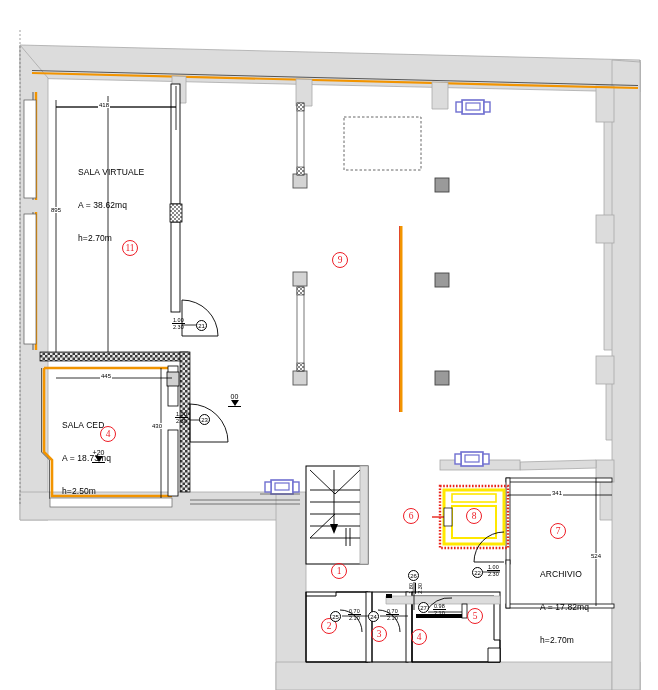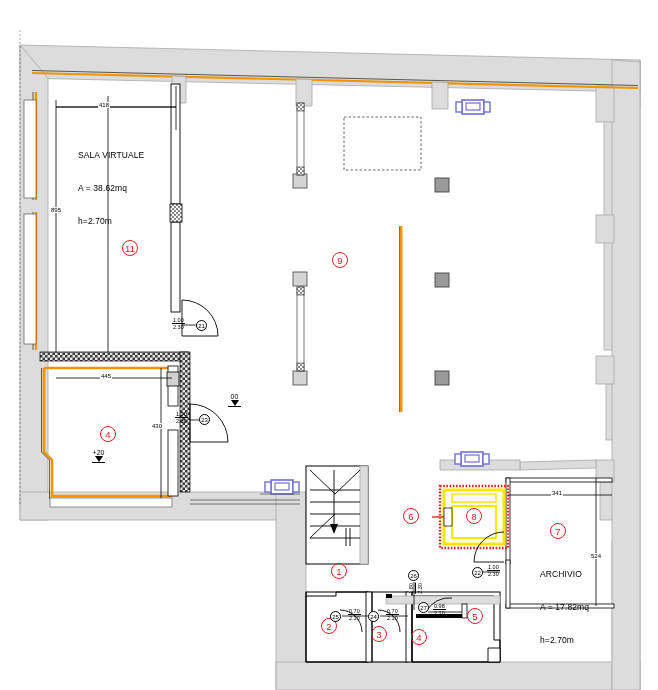--- a/index.html
+++ b/index.html
@@ -32,21 +32,21 @@
     letter-spacing: 0.1px;
   }
   .tag {
     position: absolute;
     width: 16px;
     height: 16px;
     border: 1.1px solid #ee1c25;
     border-radius: 50%;
     color: #ee1c25;
     font-size: 9.5px;
-    font-family: Liberation Sans, sans-serif;
+    font-family: Liberation Serif, serif;
     display: flex;
     align-items: center;
     justify-content: center;
     background: transparent;
     box-sizing: border-box;
   }
   .dtag {
     position: absolute;
     width: 11px;
     height: 11px;
@@ -357,27 +357,32 @@
       </g>
     </g>
 
     <g stroke="#555" stroke-width="0.8" fill="none">
       <line x1="190" y1="500" x2="300" y2="500"></line>
       <line x1="190" y1="504" x2="300" y2="504"></line>
       <line x1="260" y1="494" x2="300" y2="494"></line>
     </g>
   </svg>
 
-  <div class="room-label" style="left:78px; top:128px;">
+  <div class="room-label" style="left:78px; top:145px;">
     <div>SALA VIRTUALE</div>
     <div>A = 38.62mq</div>
     <div>h=2.70m</div>
   </div>
   <div class="tag" style="left:122px; top:240px;">11</div>
 
+  <div class="room-label" style="left:62px; top:398px;">
+    <div>SALA CED</div>
+    <div>A = 18.73mq</div>
+    <div>h=2.50m</div>
+  </div>
   <div class="tag" style="left:100px; top:426px;">4</div>
 
   <div class="room-label" style="left:540px; top:547px;">
     <div>ARCHIVIO</div>
     <div>A = 17.82mq</div>
     <div>h=2.70m</div>
   </div>
   <div class="tag" style="left:550px; top:523px;">7</div>
 
   <div class="tag" style="left:332px; top:252px;">9</div>

